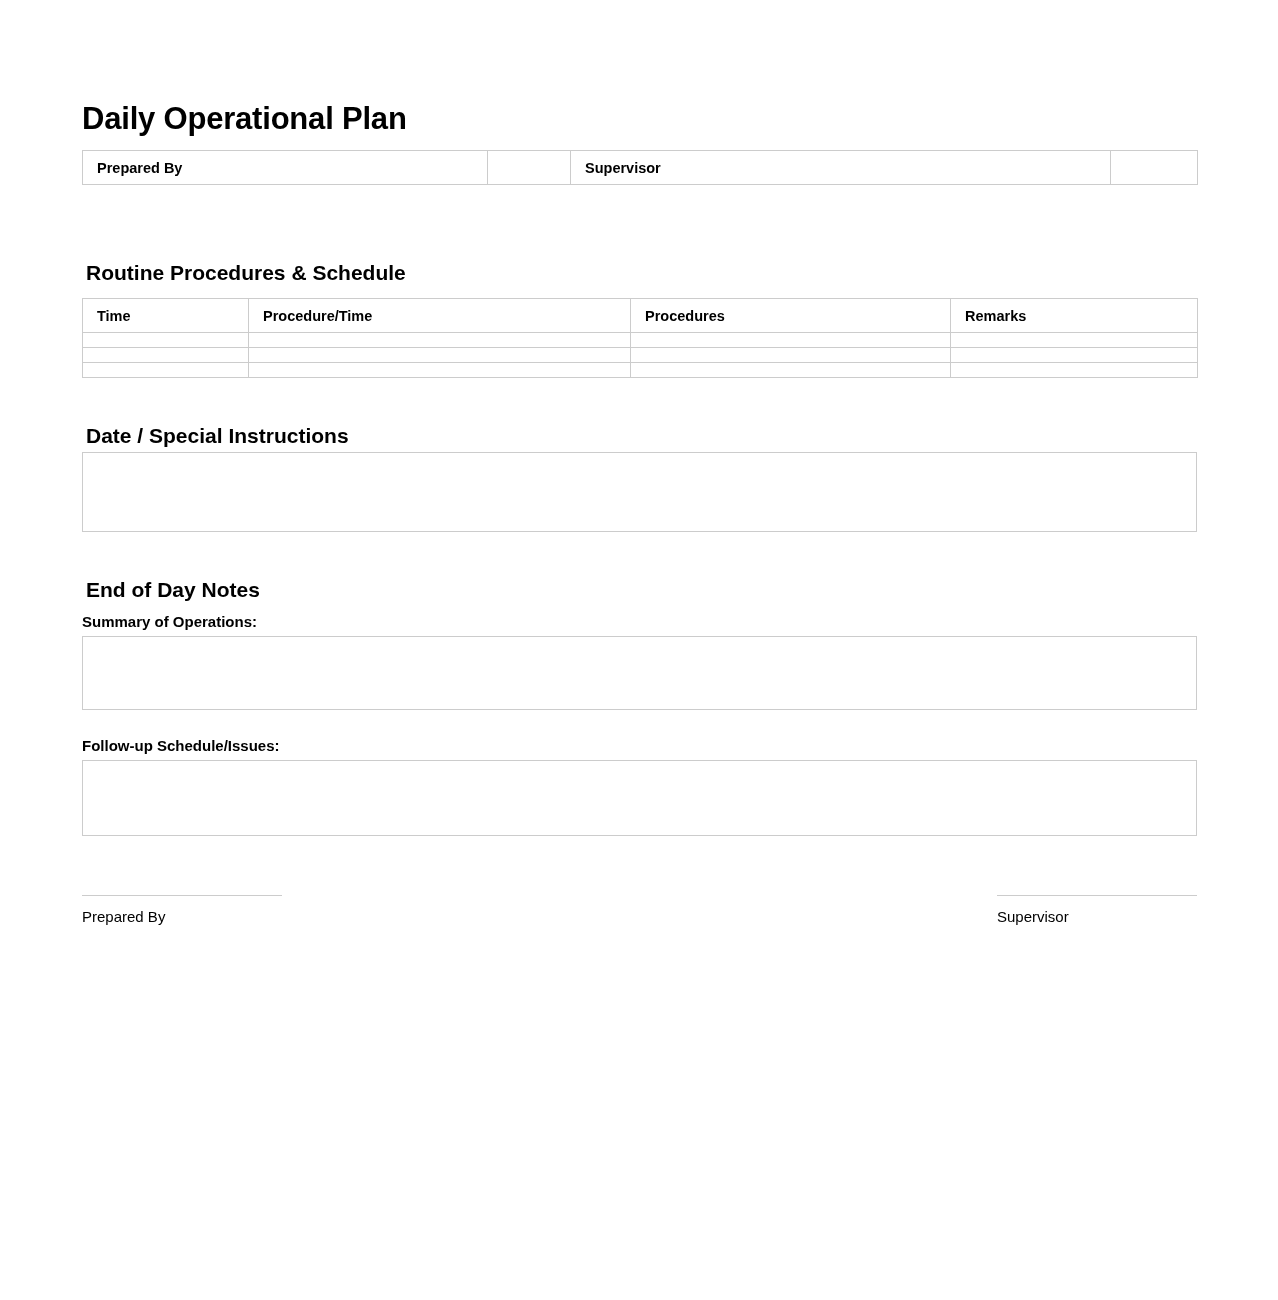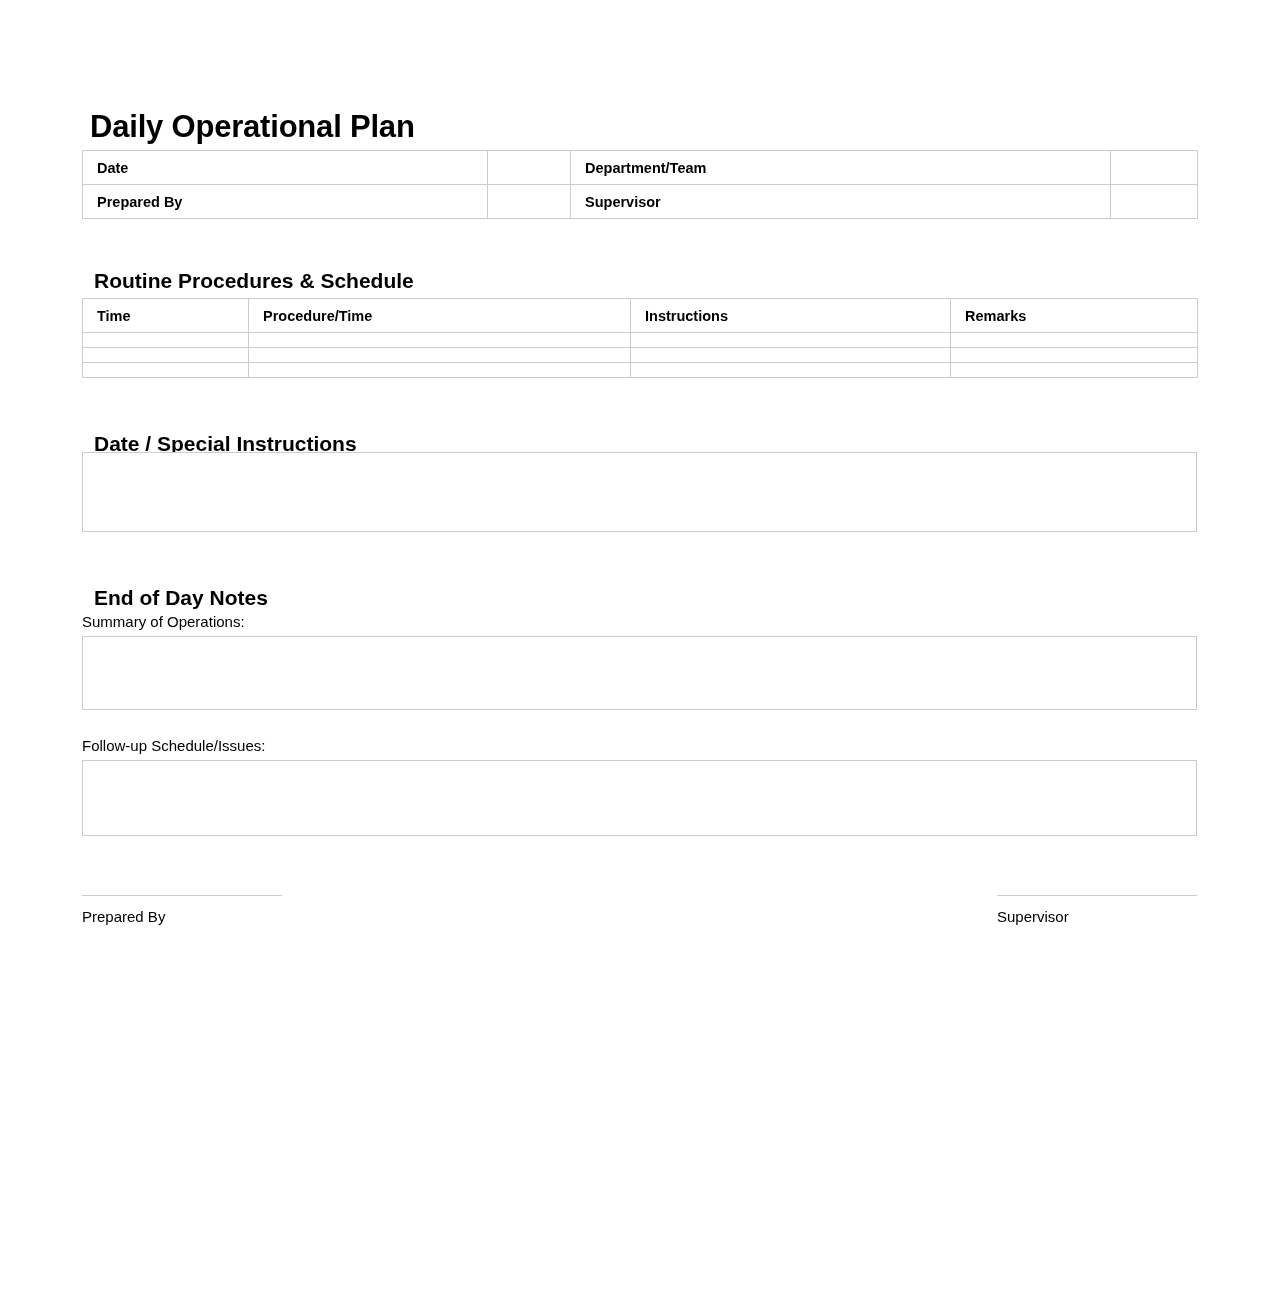--- a/index.html
+++ b/index.html
@@ -27,21 +27,21 @@
     left: 82px;
     top: 0;
     width: 1115px;
   }
 
   
   .doc-title {
     font-size: 31px;
     font-weight: bold;
     letter-spacing: -0.2px;
-    margin: 8px;
+    margin: 0;
     padding: 0;
     position: absolute;
     top: 101px;
     left: 0;
     line-height: 36px;
     white-space: nowrap;
   }
 
   
   table.grid {
@@ -80,21 +80,21 @@
   .info-table col.c4 { width: 87px; }
   .info-table td { height: 35px; }
 
   
   .section-heading {
     position: absolute;
     left: 0;
     font-size: 21px;
     font-weight: bold;
     line-height: 25px;
-    margin: 12px;
+    margin: 4px;
     white-space: nowrap;
   }
   #heading-routine { top: 256px; }
   #heading-notes   { top: 419px; }
   #heading-eod     { top: 573px; }
 
   
   .schedule-table {
     position: absolute;
     top: 298px;
@@ -118,21 +118,21 @@
   }
   #notes-box   { top: 452px; height: 80px; }
   #summary-box { top: 636px; height: 74px; }
   #followup-box{ top: 760px; height: 76px; }
 
   
   .field-label {
     position: absolute;
     left: 0;
     font-size: 15px;
-    font-weight: normal;
+    font-weight: bold;
     line-height: 18px;
     white-space: nowrap;
   }
   #label-summary  { top: 613px; }
   #label-followup { top: 737px; }
 
   
   .sig {
     position: absolute;
     width: 200px;
@@ -162,26 +162,20 @@
 
     <table class="grid info-table">
       <colgroup>
         <col class="c1">
           <col class="c2">
           <col class="c3">
           <col class="c4">
       </colgroup>
       <tbody>
         <tr>
-          <td class="lbl">Date</td>
-          <td class="blank"></td>
-          <td class="lbl">Department/Team</td>
-          <td class="blank"></td>
-        </tr>
-        <tr>
           <td class="lbl">Prepared By</td>
           <td class="blank"></td>
           <td class="lbl">Supervisor</td>
           <td class="blank"></td>
         </tr>
       </tbody>
     </table>
 
     <h2 class="section-heading" id="heading-routine">Routine Procedures &amp; Schedule</h2>
 
@@ -189,21 +183,21 @@
       <colgroup>
         <col class="s1">
           <col class="s2">
           <col class="s3">
           <col class="s4">
       </colgroup>
       <thead>
         <tr>
           <th>Time</th>
           <th>Procedure/Time</th>
-          <th>Instructions</th>
+          <th>Procedures</th>
           <th>Remarks</th>
         </tr>
       </thead>
       <tbody>
         <tr>
           <td class="emptycell"></td>
           <td class="emptycell"></td>
           <td class="emptycell"></td>
           <td class="emptycell"></td>
         </tr>

